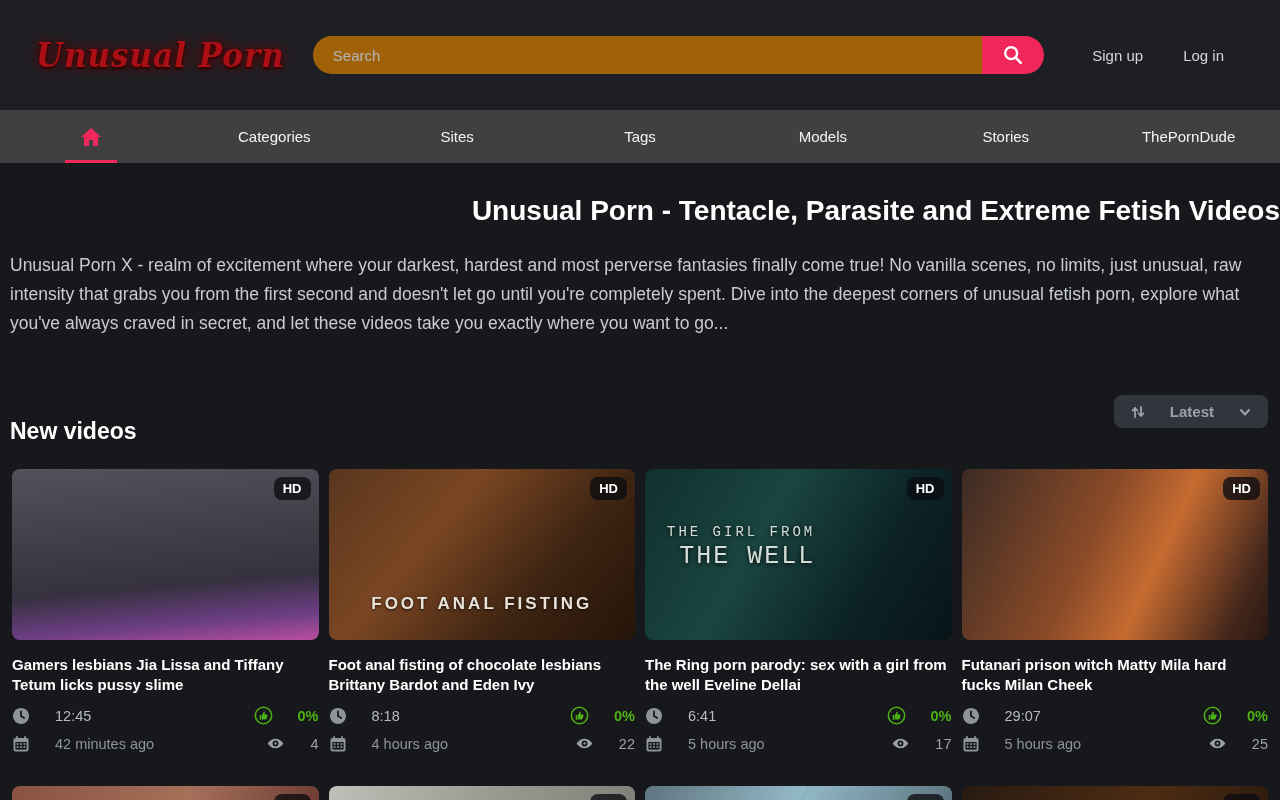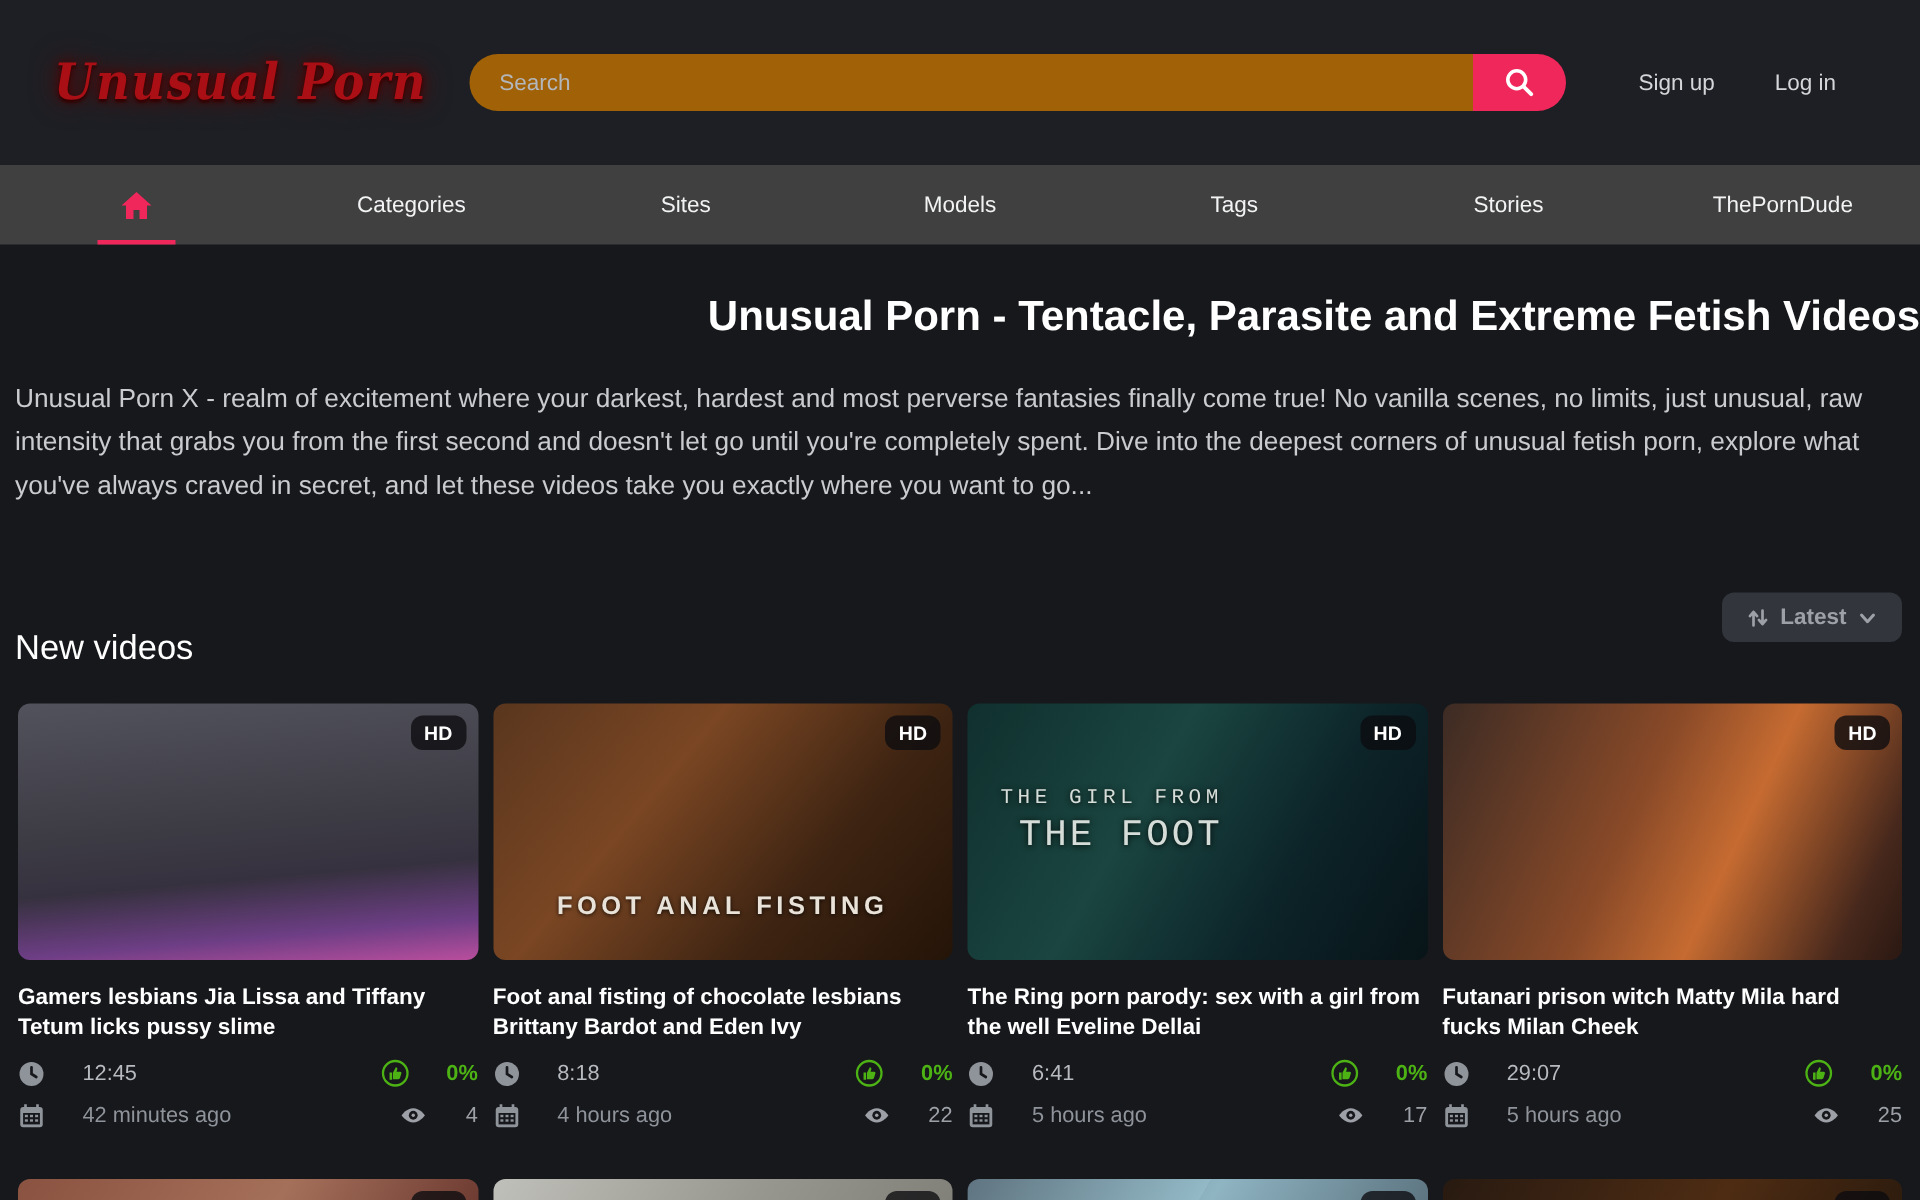--- a/index.html
+++ b/index.html
@@ -108,28 +108,28 @@
   
   .section-head {
     display:flex;
     align-items:center;
     justify-content:space-between;
     padding:0 12px 0 10px;
     margin:40px 0 24px;
   }
   .section-heading {
     font-size:23px;
-    font-weight:normal;
+    font-weight:bold;
     color:#fff;
     margin-top:40px;
   }
   .sort-btn {
     display:flex;
     align-items:center;
-    gap:7px;
+    gap:24px;
     background:#32353c;
     border:none;
     border-radius:8px;
     height:33px;
     padding:0 16px;
     color:#9da0a6;
     font-size:15px;
     font-weight:bold;
     cursor:pointer;
   }
@@ -248,22 +248,22 @@
 
 <nav class="nav">
   <a class="nav-item">
     <svg class="icon" width="24" height="24" viewBox="0 0 24 24">
       <path d="M12 3 L22 12 H19 V21 H14 V15 H10 V21 H5 V12 H2 Z" fill="#f0275a"></path>
     </svg>
     <span class="tab-underline"></span>
   </a>
   <a class="nav-item">Categories</a>
   <a class="nav-item">Sites</a>
+  <a class="nav-item">Tags</a>
   <a class="nav-item">Models</a>
-  <a class="nav-item">Tags</a>
   <a class="nav-item">Stories</a>
   <a class="nav-item">ThePornDude</a>
 </nav>
 
 <main>
   <h1 class="page-title">Unusual Porn - Tentacle, Parasite and Extreme Fetish Videos</h1>
   <p class="page-desc">Unusual Porn X - realm of excitement where your darkest, hardest and most perverse fantasies finally come true! No vanilla scenes, no limits, just unusual, raw intensity that grabs you from the first second and doesn't let go until you're completely spent. Dive into the deepest corners of unusual fetish porn, explore what you've always craved in secret, and let these videos take you exactly where you want to go...</p>
 
   <div class="section-head">
     <h2 class="section-heading">New videos</h2>
@@ -379,21 +379,21 @@
             </svg>
           <span>22</span>
         </span>
       </div>
     </article>
 
     <article class="card">
       <div class="thumb thumb-3">
         <span class="thumb-overlay-left">
           <span class="line1">THE GIRL FROM</span>
-          <span class="line2">THE FOOT</span>
+          <span class="line2">THE WELL</span>
         </span>
         <span class="hd-badge">HD</span>
       </div>
       <h3 class="video-title">The Ring porn parody: sex with a girl from the well Eveline Dellai</h3>
       <div class="meta-row">
         <span class="meta-cell meta-dur">
           <svg class="icon" width="18" height="18" viewBox="0 0 18 18">
               <circle cx="9" cy="9" r="8" fill="#8f939a"></circle>
               <path d="M9 4.5 V9 L12.2 11" fill="none" stroke="#16181c" stroke-width="1.8" stroke-linecap="round"></path>
             </svg>

